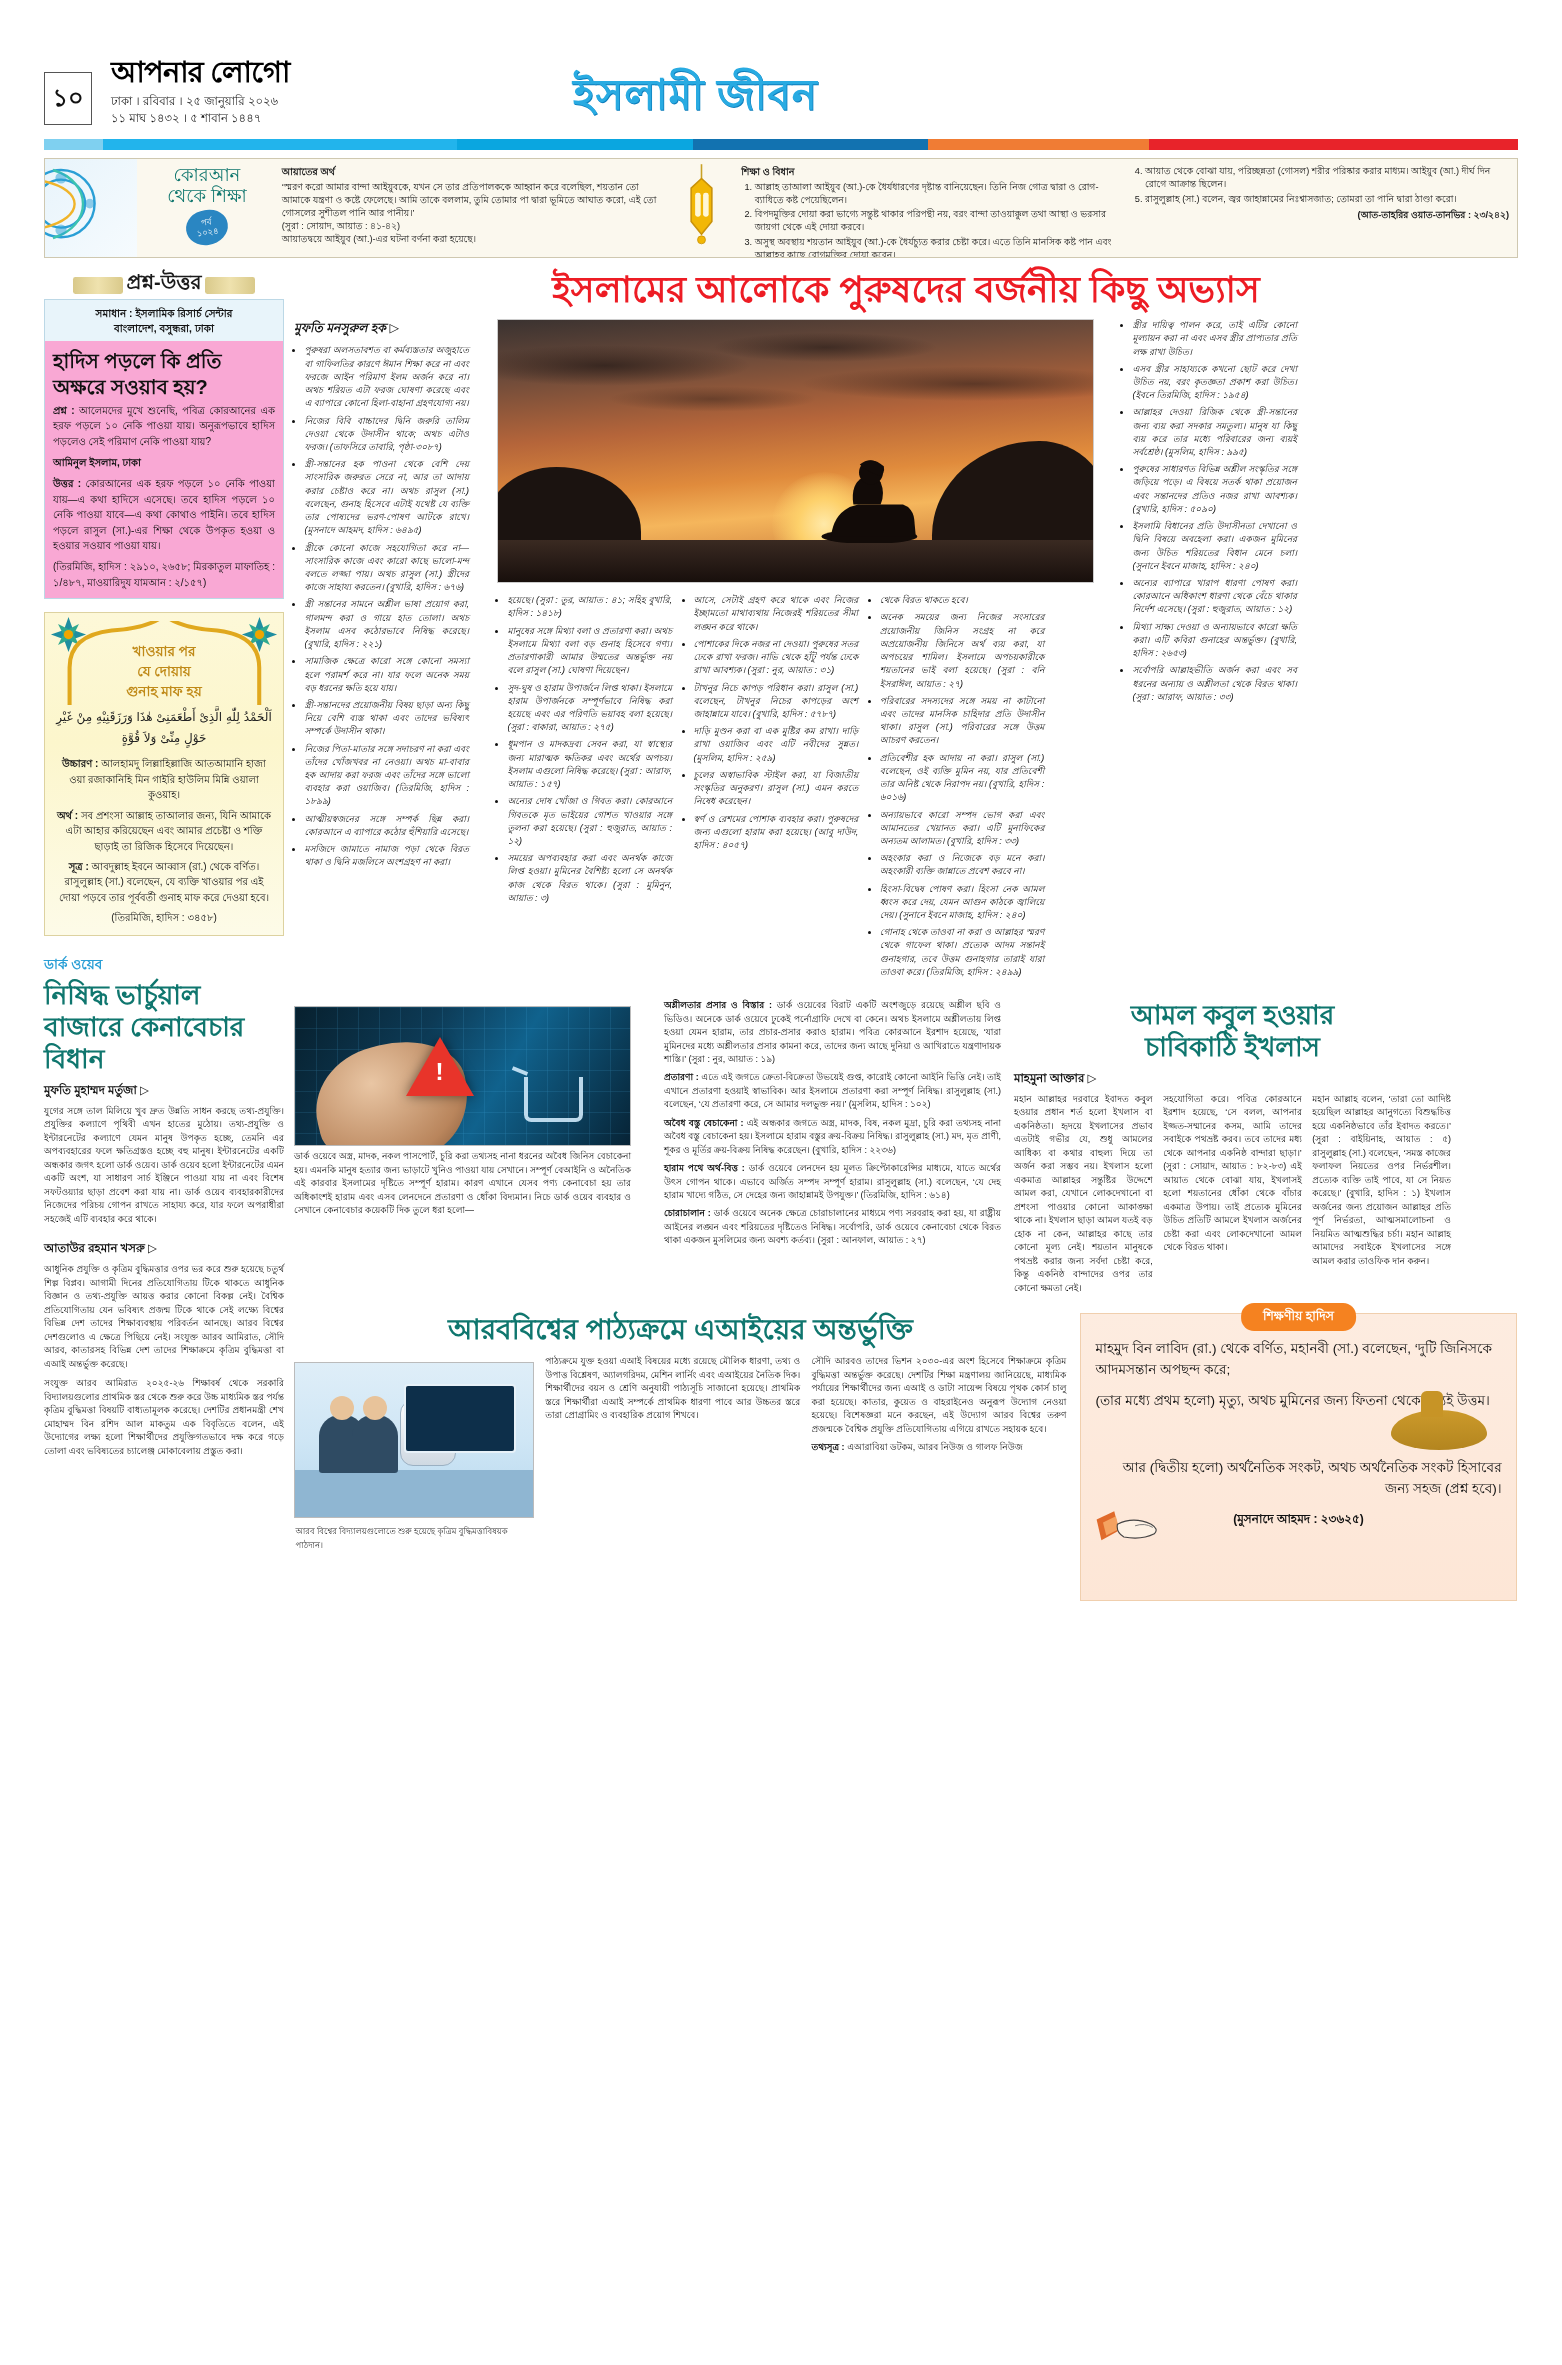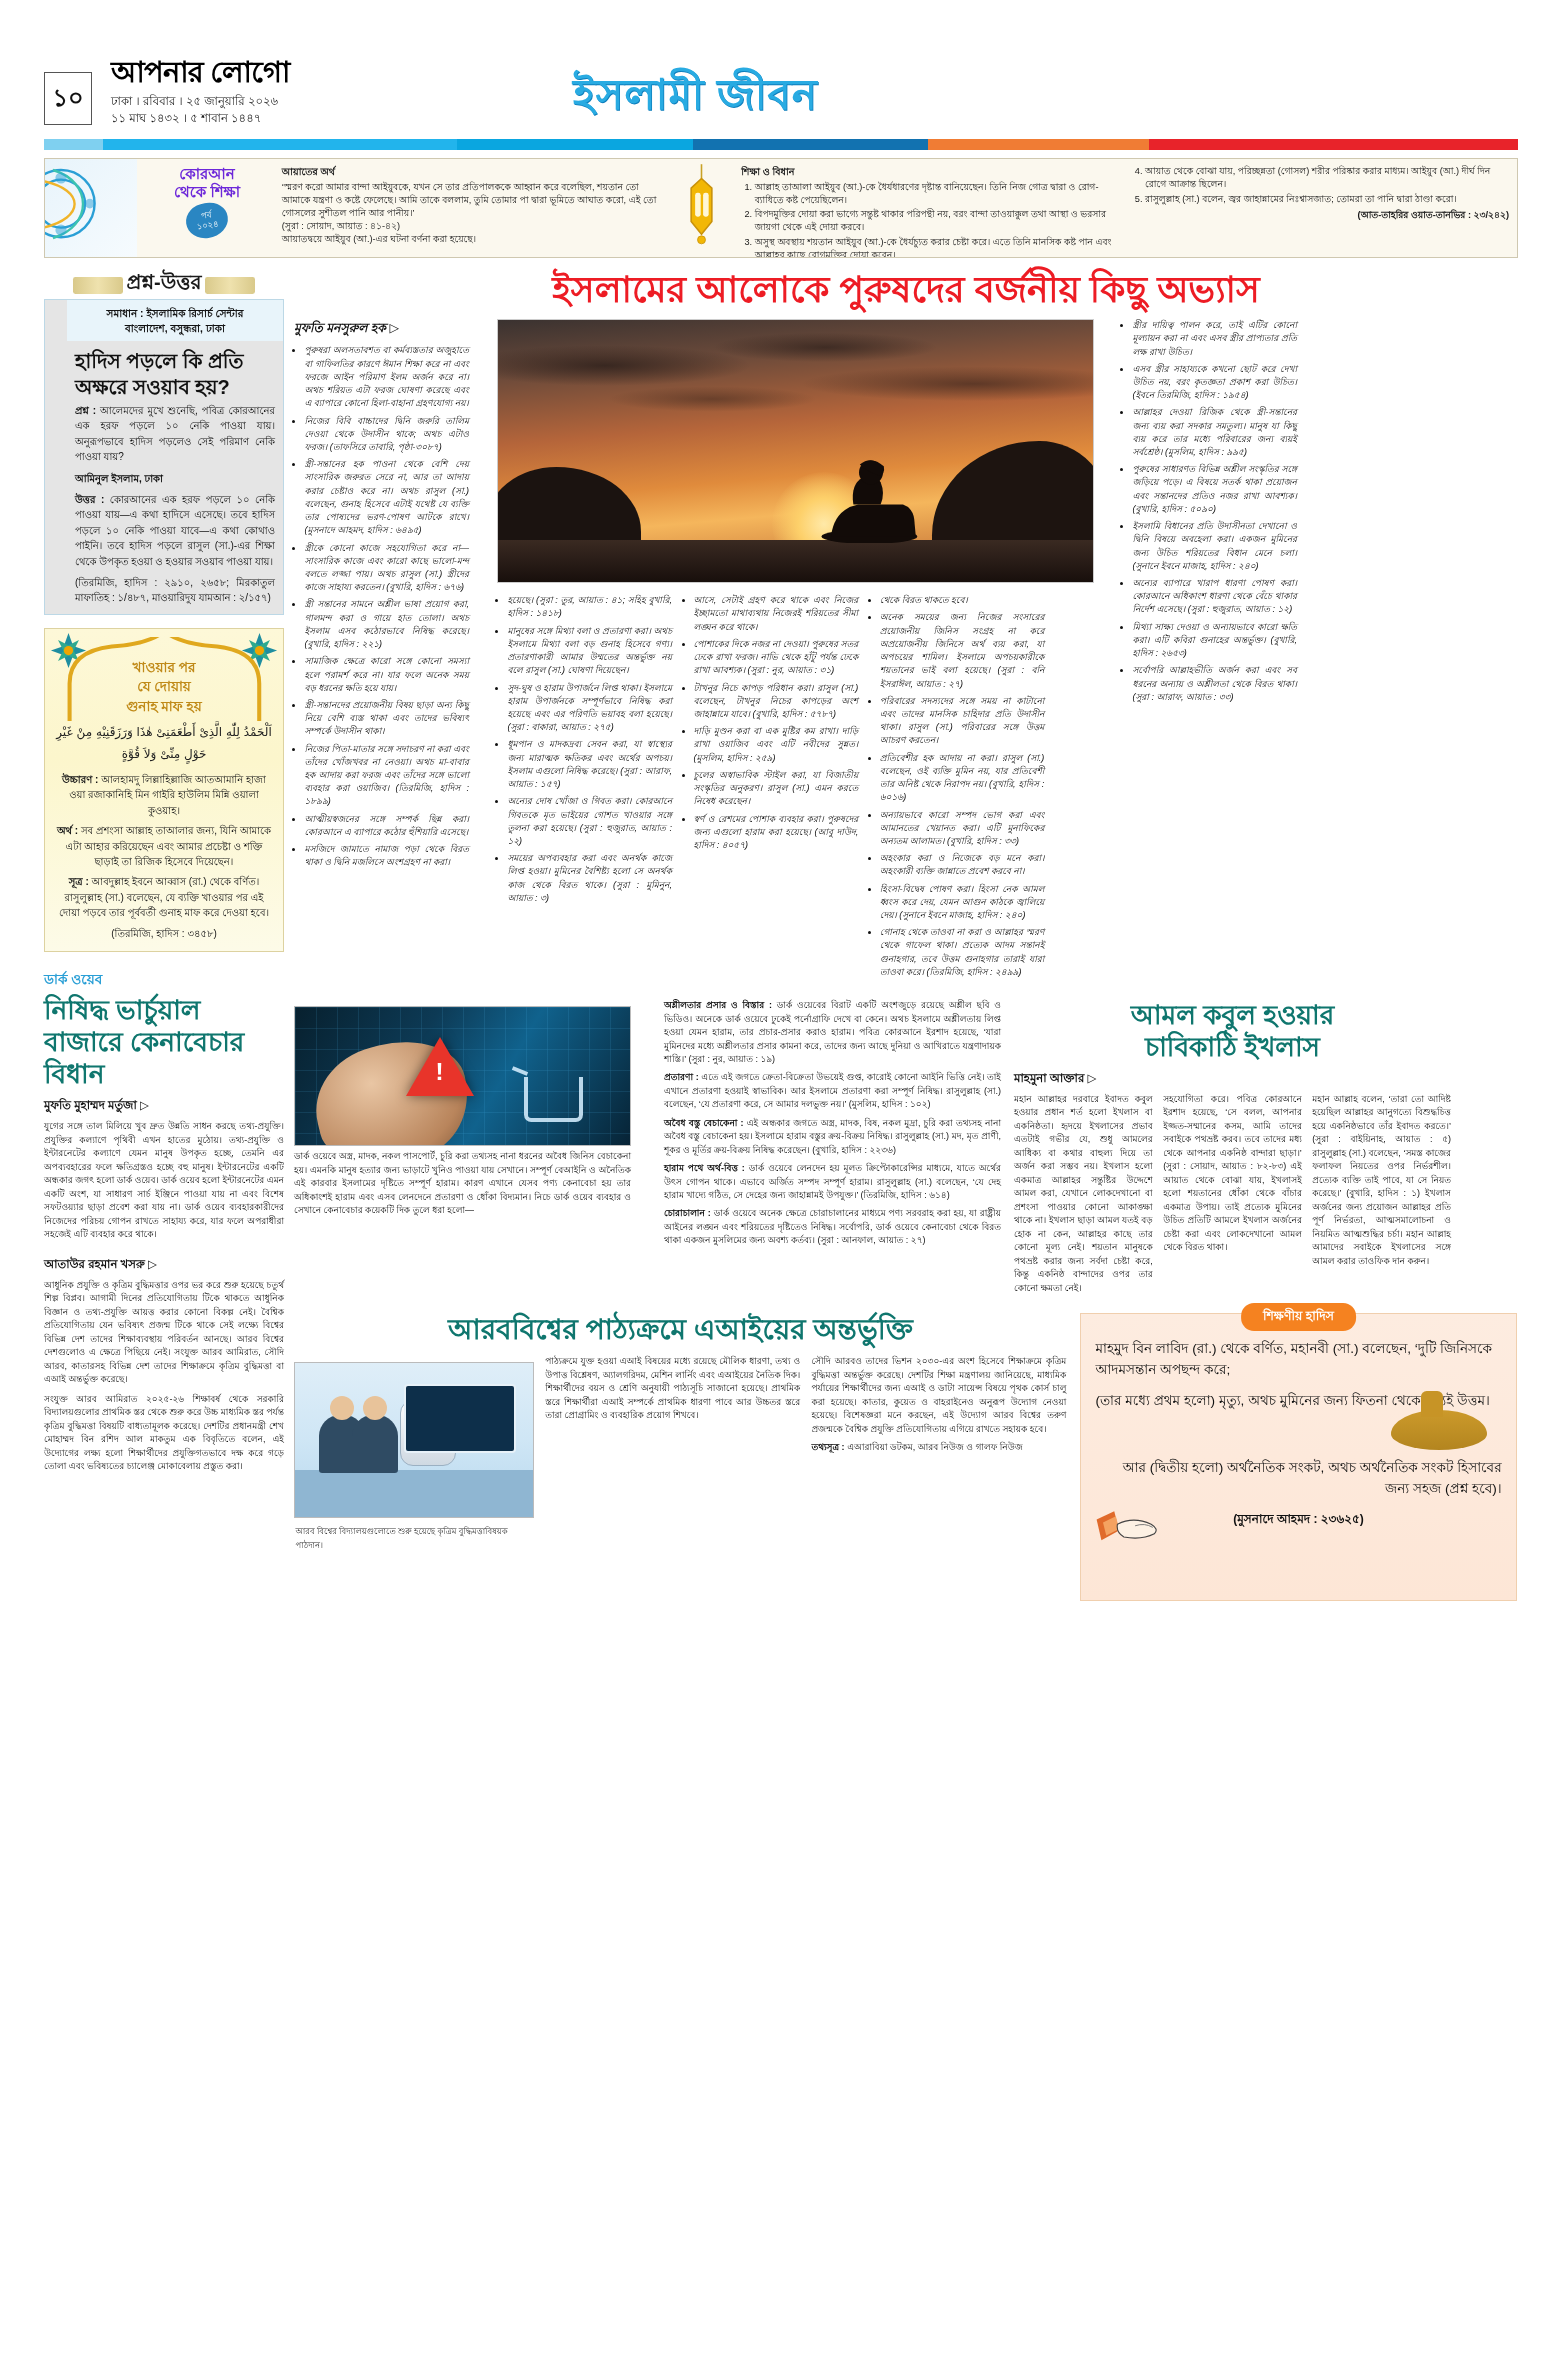--- a/index.html
+++ b/index.html
@@ -35,21 +35,21 @@
   .colorbar i { display:block; height:100%; }
 
   
   .quran-box {
     position:absolute; left:0; top:122px; width:1474px; height:100px;
     background:#fbf8ee; border:0.8px solid #cfc8b0; display:flex; overflow:hidden;
   }
   .orn-left { width:92px; flex:none; position:relative; background:linear-gradient(135deg,#e8f4fb,#f6fbfe); }
   .orn-left svg { position:absolute; left:-8px; top:-4.8px; }
   .quran-badge { width:140px; flex:none; padding-top:6.4px; text-align:center; }
-  .qb-t1 { font-size:15px; color:#6d28d9; font-weight:bold; line-height:1.15; }
+  .qb-t1 { font-size:18px; color:#0f766e; font-weight:normal; line-height:1.15; }
   .qb-circle {
     margin:3.2px auto 0; width:42px; height:35px; border-radius:50% 46% 52% 48%;
     background:#2a86c2; color:#fff; font-size:8.4px; display:flex; flex-direction:column;
     align-items:center; justify-content:center; line-height:1.15; transform:rotate(-8deg);
   }
   .qcol { flex:1; padding:6.4px 8px 4.8px 4.8px; font-size:9.2px; line-height:1.42; color:#1a1a1a; }
   .qcol .hd { font-weight:bold; font-size:9.6px; margin-bottom:1.6px; }
   .qcol ol { margin:0; padding-left:13.6px; }
   .qcol li { margin-bottom:1.6px; }
   .lantern { width:69px; flex:none; display:flex; align-items:center; justify-content:center; }
@@ -58,21 +58,21 @@
   .body-grid { position:absolute; left:0; top:231px; width:1474px; }
 
   .col-left { position:absolute; left:0; top:0; width:240px; }
   .col-main { position:absolute; left:250px; top:0; width:1224px; }
 
   
   .qa-head { text-align:center; position:relative; height:32px; }
   .qa-head .lbl { font-size:20px; font-weight:bold; color:#1b1b1b; }
   .qa-orn { display:inline-block; width:50px; height:17.6px; vertical-align:middle;
             background:linear-gradient(90deg,#d9c98a,#efe2ae,#d9c98a); border-radius:2.4px; }
-  .qa-panel { border:0.8px solid #bcd8e6; background:#e5e5e5;padding-left:22px; }
+  .qa-panel { border:0.8px solid #bcd8e6; background:#f9a8d4; }
   .qa-src { background:#e8f4fa; text-align:center; padding:5.6px 6.4px; font-size:10.4px;
             font-weight:bold; line-height:1.45; color:#111; }
   .qa-q-title { font-size:20px; font-weight:bold; line-height:1.3; padding:6.4px 8px 3.2px; }
   .qa-body { font-size:10px; line-height:1.55; padding:0 8px 8px; text-align:justify; }
   .qa-body b { font-weight:bold; }
 
   
   .dua { margin-top:13px; border:0.8px solid #ddd2a0; background:linear-gradient(180deg,#fdf8d8 0%,#fcf6cc 40%,#fdfbe8 100%);
          position:relative; padding:8px 9.6px 9.6px; }
   .dua-star { position:absolute; width:37px; height:37px; }

